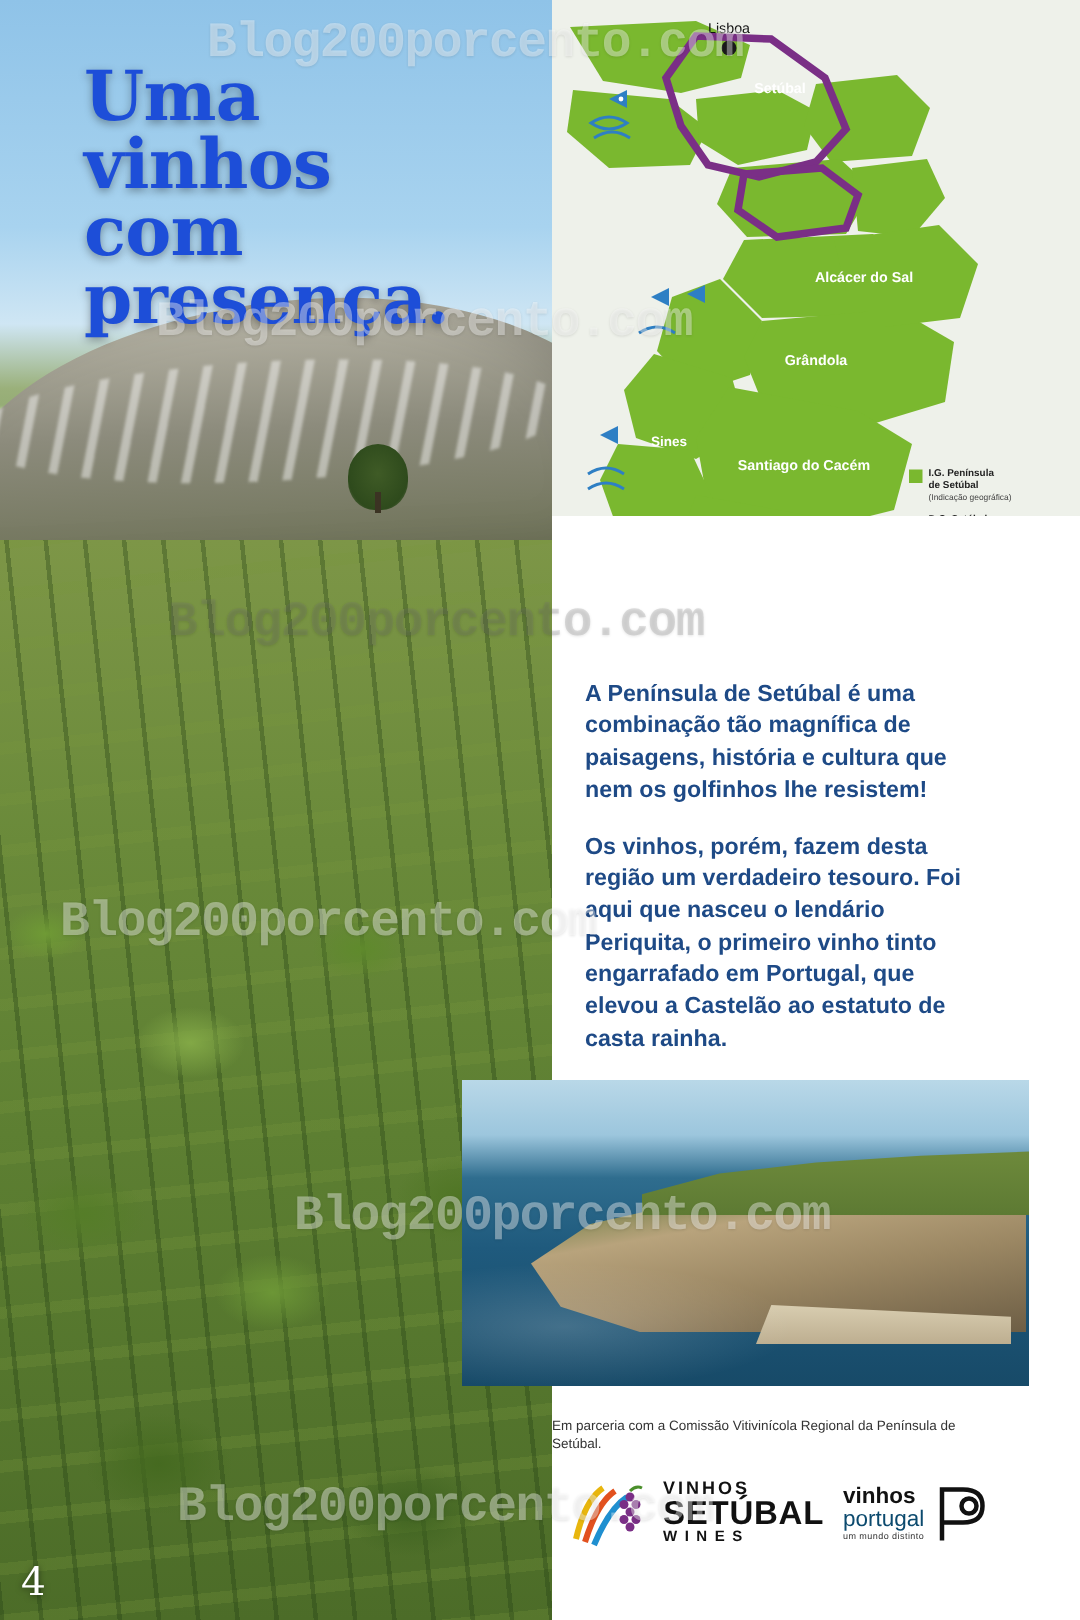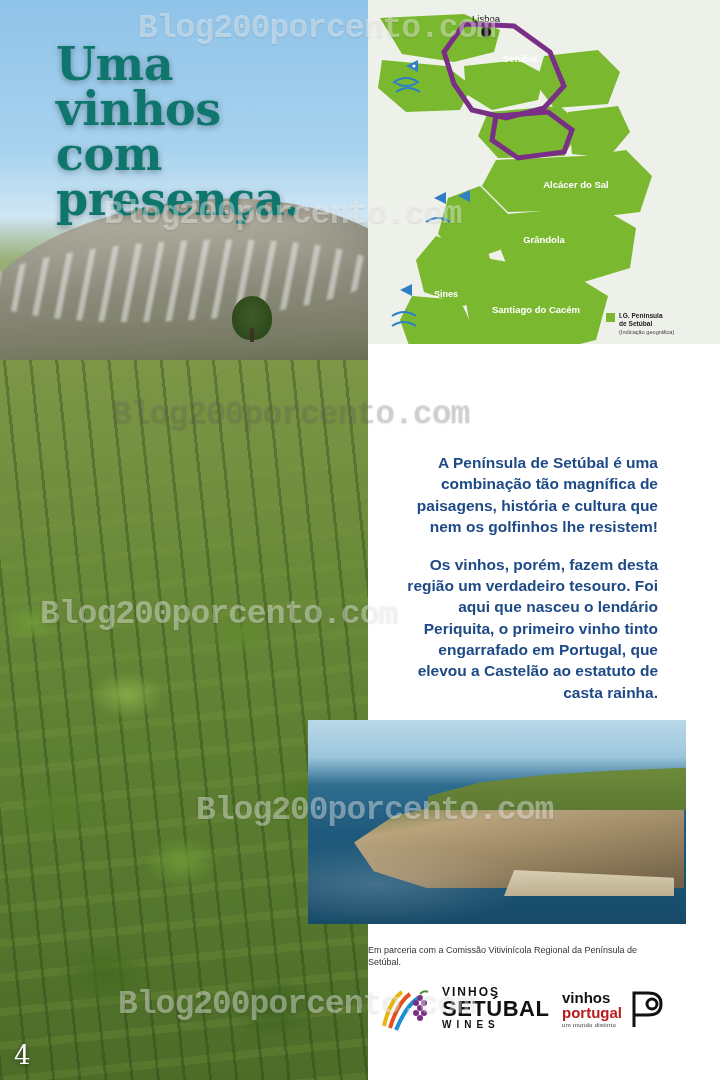--- a/index.html
+++ b/index.html
@@ -80,21 +80,21 @@
 
   
   .headline {
     position: absolute;
     left: 56px; top: 42px;
     width: 300px;
     font-family: "DejaVu Serif", "Liberation Serif", serif;
     font-weight: bold;
     font-size: 46px;
     line-height: 0.98;
-    color: #0f766e;
+    color: #1d4ed8;
     text-shadow: 0 2px 6px rgba(0,0,0,0.35);
     letter-spacing: -0.5px;
   }
 
   
   .right-col {
     position: absolute;
     left: 368px; top: 0;
     width: 352px; height: 1080px;
     background: #ffffff;
@@ -125,21 +125,21 @@
   .sw-purple { background: #7a2f86; }
   .legend-sub { font-size: 5.6px; color: #444; }
   .legend-grape { width: 10px; margin-right: 3px; flex: 0 0 auto; }
 
   
   .text-block {
     position: absolute;
     left: 0; top: 452px;
     width: 312px;
     padding: 0 22px;
-    text-align: right;
+    text-align: left;
     color: #1e4a86;
     font-size: 15.5px;
     line-height: 1.38;
     font-weight: bold;
   }
   .text-block p { margin: 0 0 16px 0; }
 
   
   .photo-coast {
     position: absolute;
@@ -200,21 +200,21 @@
   .logo-text .l2 { font-size: 22px; font-weight: bold; letter-spacing: 0.5px; color: #111; }
   .logo-text .l3 { font-size: 10px; font-weight: bold; letter-spacing: 5px; color: #111; }
 
   .logo-portugal {
     position: absolute; left: 182px; top: 6px;
     width: 128px; height: 50px;
     display: flex; align-items: center;
   }
   .lp-text { line-height: 1.0; margin-right: 6px; }
   .lp-text .p1 { font-size: 15px; font-weight: bold; color: #111; }
-  .lp-text .p2 { font-size: 15px; font-weight: bold; color: #b91c1c; }
+  .lp-text .p2 { font-size: 15px; font-weight: normal; color: #0c4a6e; }
   .lp-text .p3 { font-size: 6px; color: #333; letter-spacing: 0.3px; margin-top: 2px; }
   .lp-mark { width: 38px; height: 40px; position: relative; }
 
   
   .page-num {
     position: absolute;
     left: 14px; bottom: 10px;
     font-family: "DejaVu Serif", "Liberation Serif", serif;
     font-size: 26px;
     color: #ffffff;

